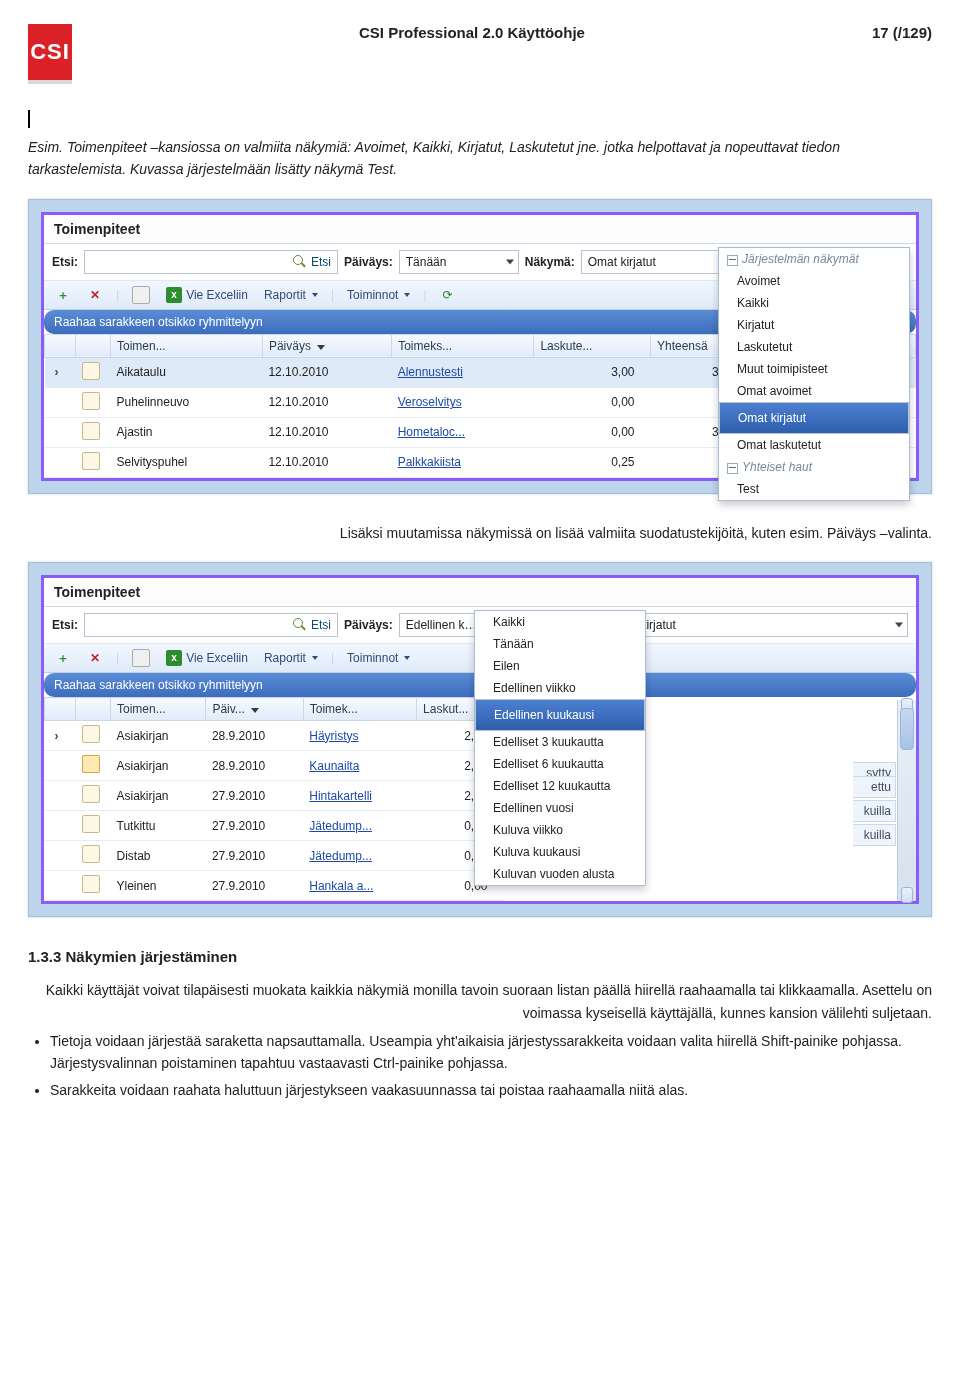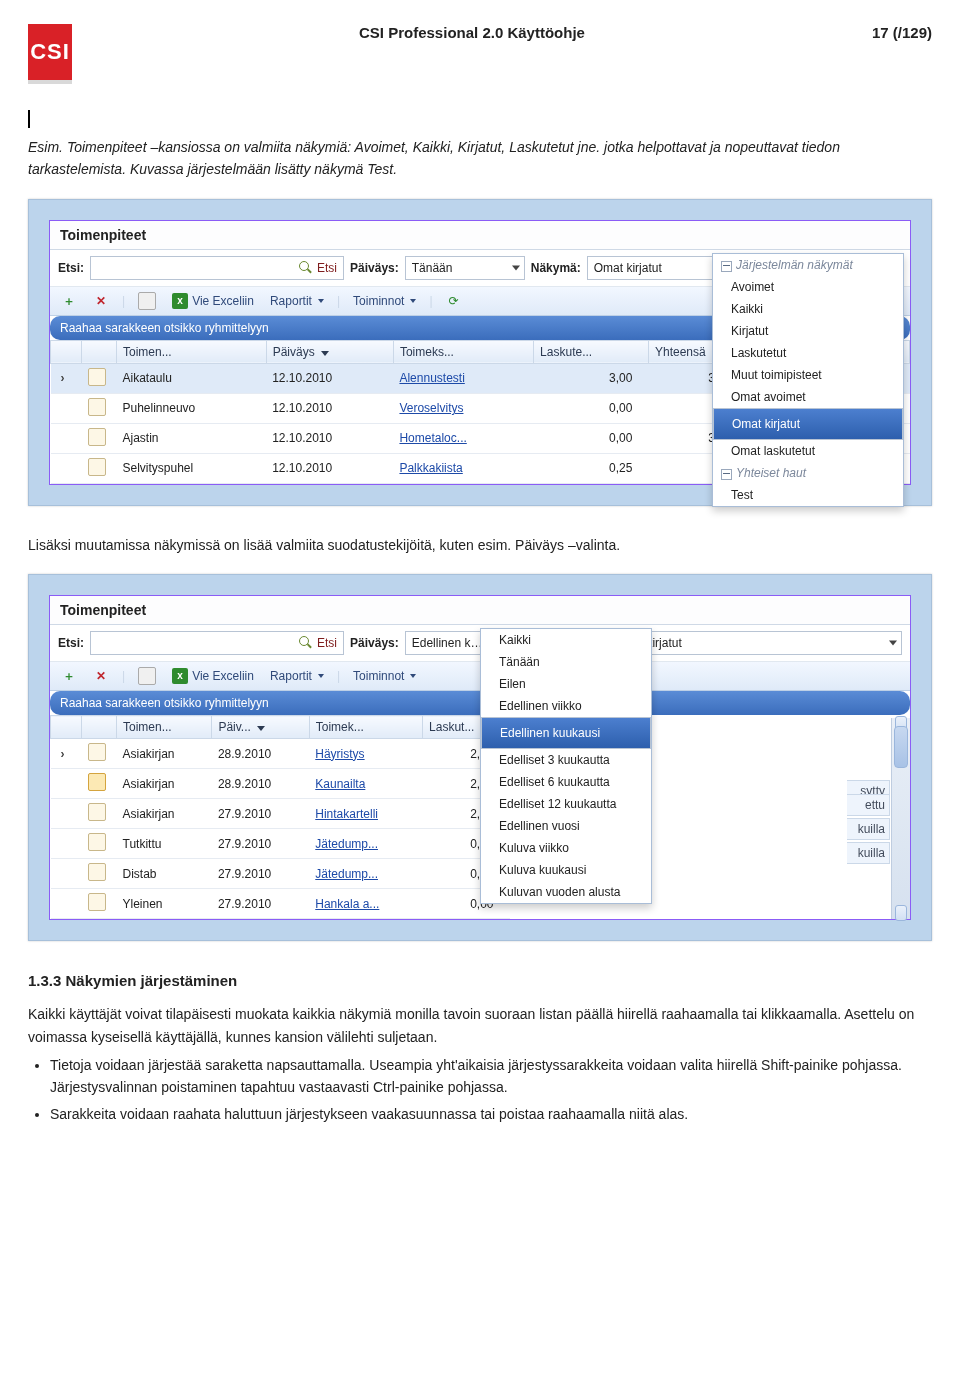--- a/index.html
+++ b/index.html
@@ -65,21 +65,21 @@
     background: #000;
     margin: 16px 0 8px 0;
   }
   .doc-body {
     font-family: Verdana, Tahoma, Arial, sans-serif;
     font-size: 14px;
     line-height: 1.6;
     color: #222;
   }
   .doc-body p { margin: 0 0 6px 0; font-style: italic; }
-  .doc-body p.normal { font-style: normal; }
+  .doc-body p.normal { font-style: normal; text-align: right; }
   .section-heading {
     font-weight: 700;
     font-size: 15px;
     font-style: normal;
     margin: 20px 0 10px 0;
     color: #222;
   }
   ul.bullets { margin: 6px 0 0 22px; padding: 0; }
   ul.bullets li { margin: 4px 0; font-size: 14px; }
 
@@ -88,23 +88,23 @@
     margin: 18px 0 28px 0;
     background: #bcd4ec;
     border: 1px solid #a7c0da;
     padding: 0;
     font-family: Tahoma, Verdana, sans-serif;
     font-size: 12px;
     color: #222;
     box-shadow: 0 0 2px rgba(0,0,0,.2);
   }
   .panel {
-    margin: 20px;
+    margin: 12px;
     background: #fff;
-    border: 1px solid #8b5cf6;
+    border: 3px solid #8b5cf6;
   }
   .panel-title {
     padding: 6px 10px;
     font-weight: 700;
     font-size: 14px;
     border-bottom: 1px solid #cfd9e6;
     background: #fdfdfe;
   }
   .searchrow {
     display: flex;
@@ -139,21 +139,21 @@
     position:absolute;
     width:8px;height:8px;border:1.5px solid #6a8931;border-radius:50%;
     left:0;top:0;
   }
   .mag-icon::after {
     content:"";
     position:absolute;
     width:5px;height:1.5px;background:#6a8931;
     left:8px;top:9px;transform:rotate(45deg);
   }
-  .btn-txt { margin-left:4px; color:#7f1d1d; }
+  .btn-txt { margin-left:4px; color:#0c4a6e; }
   .sel {
     border: 1px solid #b8c4d4;
     background:#fff;
     height:22px;
     padding: 0 22px 0 6px;
     display:flex;align-items:center;
     font-size:12px;
     position:relative;
     min-width:90px;
   }

